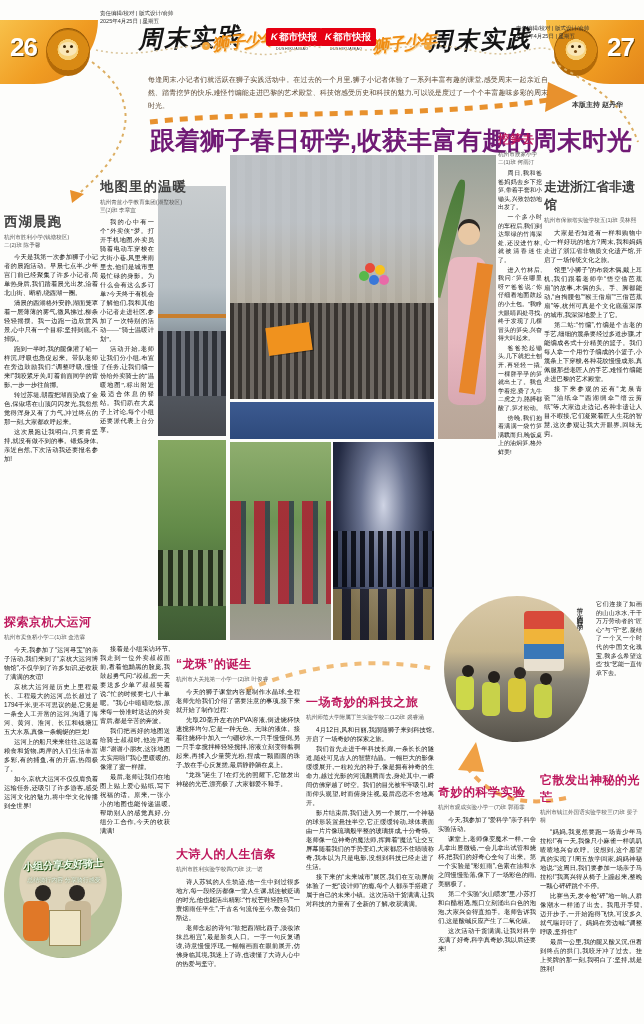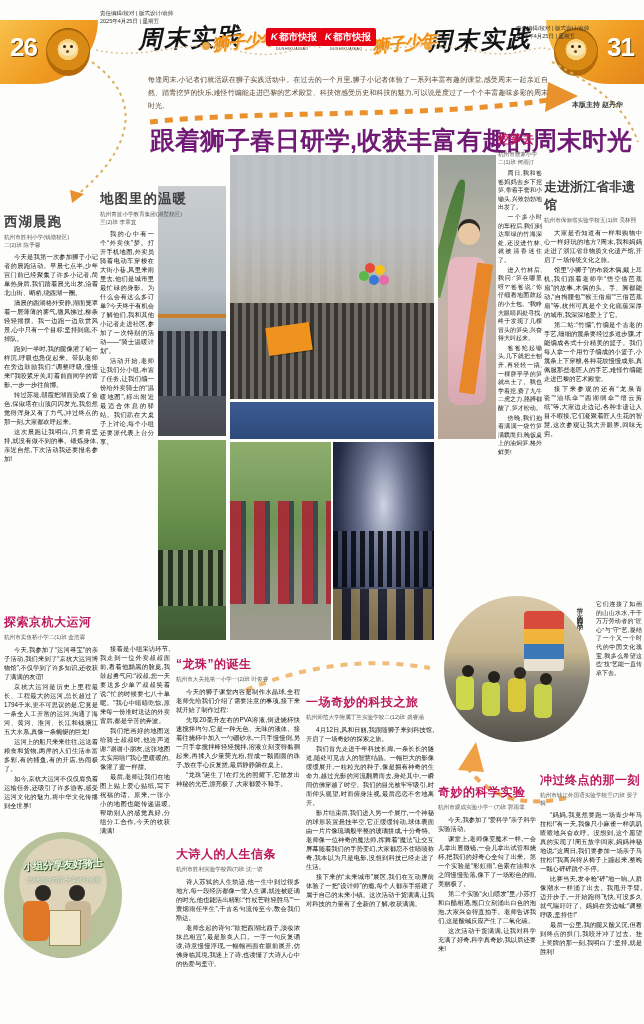--- a/index.html
+++ b/index.html
@@ -62,21 +62,21 @@
 </head>
 <body>
 
 <div class="page">
 
   <div class="corner left">
     <div class="pageno">26</div>
     <div class="lion"></div>
   </div>
   <div class="corner right">
-    <div class="pageno">31</div>
+    <div class="pageno">27</div>
     <div class="lion"></div>
   </div>
 
   <div class="meta" style="left:100px;top:9px;width:92px;"><span>责任编辑/校对 | 版式设计/俞帅</span><br><span>2025年4月25日 | 星期五</span></div>
   <div class="meta" style="left:516px;top:24px;width:92px;"><span>责任编辑/校对 | 版式设计/俞帅</span><br><span>2025年4月25日 | 星期五</span></div>
 
   <div class="zhoumo" style="left:138px;top:22px;">周末实践</div>
   <div class="zhoumo" style="left:428px;top:24px;">周末实践</div>
 
   <div class="shizi" style="left:212px;top:30px;">狮子少年</div>
@@ -182,21 +182,21 @@
     <h2 class="t2">探索京杭大运河</h2>
     <div class="byline">杭州市卖鱼桥小学二(1)班 金浩霖</div>
     <div class="body">
         <p>今天,我参加了“运河寻宝”的亲子活动,我们来到了“京杭大运河博物馆”,不仅学到了许多知识,还收获了满满的友谊!</p>
         <p>京杭大运河是历史上里程最长、工程最大的运河,总长超过了1794千米,更不可思议的是,它竟是一条全人工开凿的运河,沟通了海河、黄河、淮河、长江和钱塘江五大水系,真像一条蜿蜒的巨龙!</p>
         <p>运河上的船只来来往往,运送着粮食和货物,两岸的人们生活丰富多彩,有的捕鱼,有的开店,热闹极了。</p>
         <p>如今,京杭大运河不仅仅肩负着运输任务,还吸引了许多游客,感受运河文化的魅力,将中华文化传播到全世界!</p>
       </div>
   </div>
 
-  <div class="art" style="left:100px;top:190px;width:126px;height:462px;">
+  <div class="art" style="left:100px;top:178px;width:126px;height:462px;font-family:Liberation Serif, serif;">
     <h2 class="t1">地图里的温暖</h2>
     <div class="byline">杭州青蓝小学教育集团(湖墅校区)
 三(2)班 李章宜</div>
     <div class="body" style="width:54px;">
         <p>我的心中有一个“外卖侠”梦。打开手机地图,外卖员骑着电动车穿梭在大街小巷,风里来雨里去,他们是城市里最忙碌的身影。为什么会有这么多订单?今天终于有机会了解他们,我和其他小记者走进社区,参加了一次特别的活动——“骑士温暖计划”。</p>
         <p>活动开始,老师让我们分小组,布置了任务,让我们编一份给外卖骑士的“温暖地图”,标出附近最适合休息的驿站。我们趴在大桌子上讨论,每个小组还要派代表上台分享。</p>
       </div>
   </div>
   <div class="art" style="left:100px;top:644px;width:70px;height:376px;">
     <div class="body">
@@ -265,21 +265,21 @@
     <div class="byline">杭州市观成实验小学一(7)班 郭雨霏</div>
     <div class="body">
         <p>今天,我参加了“爱科学”亲子科学实验活动。</p>
         <p>课堂上,老师像变魔术一样,一会儿拿出显微镜,一会儿拿出试管和烧杯,把我们的好奇心全勾了出来。第一个实验是“彩虹雨”,色素在油和水之间慢慢坠落,像下了一场彩色的雨,美丽极了。</p>
         <p>第二个实验“火山喷发”里,小苏打和白醋相遇,瓶口立刻涌出白色的泡泡,大家兴奋得直拍手。老师告诉我们,这是酸碱反应产生了二氧化碳。</p>
         <p>这次活动干货满满,让我对科学充满了好奇,科学真奇妙,我以后还要来!</p>
       </div>
   </div>
 
   <div class="art" style="left:540px;top:772px;width:102px;height:248px;">
-    <h2 class="t2">冲过终点的那一刻</h2>
+    <h2 class="t2">它散发出神秘的光芒</h2>
     <div class="byline">杭州市钱江外国语实验学校三(7)班 晏子桐</div>
     <div class="body">
         <p>“妈妈,我竟然要跑一场青少年马拉松!”有一天,我像只小麻雀一样叽叽喳喳地兴奋欢呼。没想到,这个愿望真的实现了!周五放学回家,妈妈神秘地说:“这周日,我们要参加一场亲子马拉松!”我高兴得从椅子上蹦起来,整晚一颗心砰砰跳个不停。</p>
         <p>比赛当天,发令枪“砰”地一响,人群像潮水一样涌了出去。我甩开手臂,迈开步子,一开始跑得飞快,可没多久就气喘吁吁了。妈妈在旁边喊:“调整呼吸,坚持住!”</p>
         <p>最后一公里,我的腿又酸又沉,但看到终点的拱门,我咬牙冲了过去。挂上奖牌的那一刻,我明白了:坚持,就是胜利!</p>
       </div>
   </div>
 
 </div>
 

